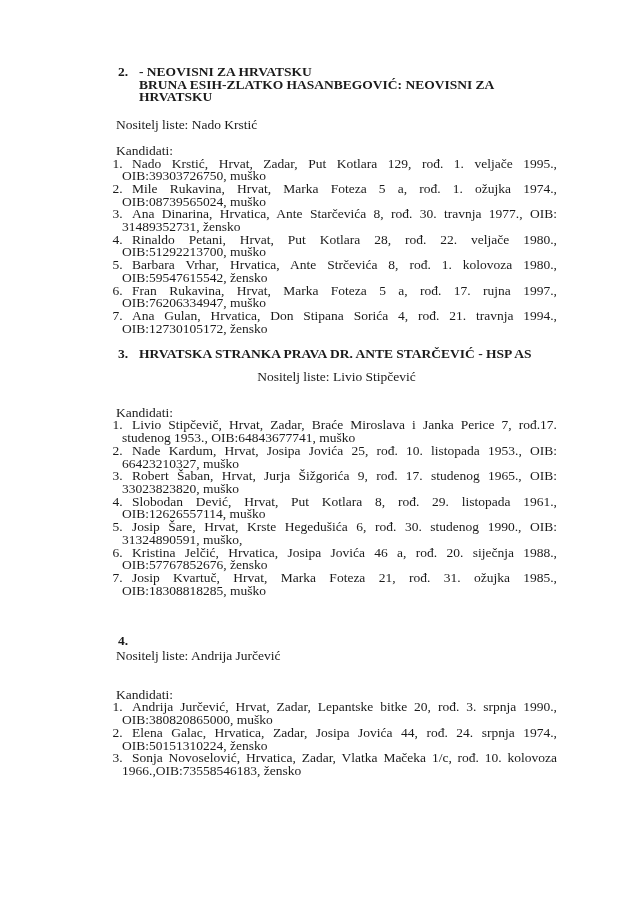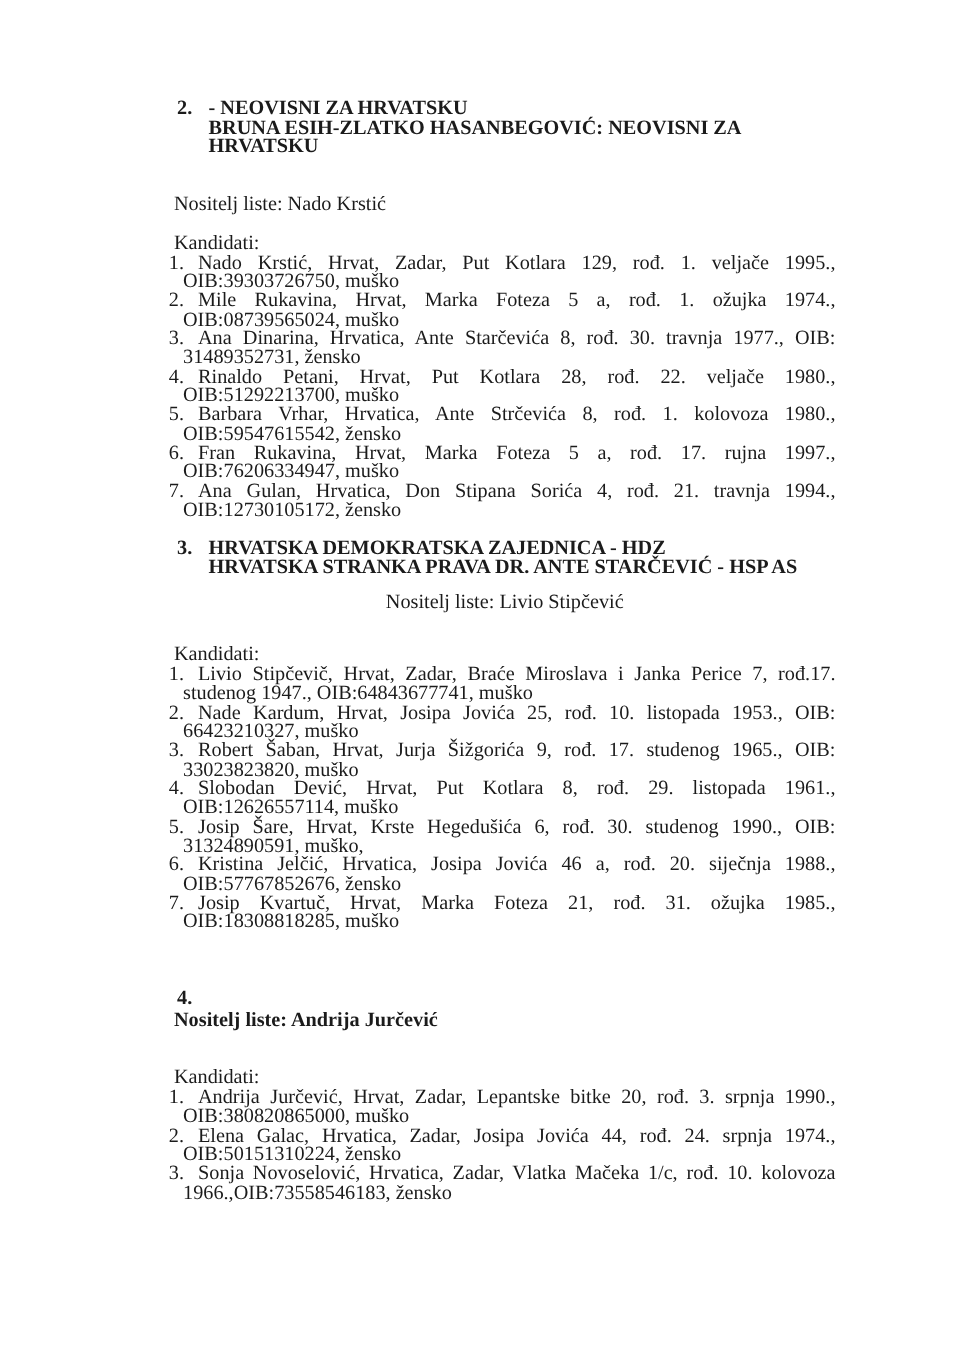--- a/index.html
+++ b/index.html
@@ -30,25 +30,25 @@
     text-align: justify;
   }
   .cand .num {
     position: absolute;
     left: -3.5px;
     top: 0;
     text-indent: 0;
   }
   .sec.s3 { margin-top: 13px; }
   .sec.s4 { margin-top: 38px; }
-  .s2 .holder { margin-top: 26px; }
+  .s2 .holder { margin-top: 15px; }
   .s2 .kl { margin-top: 13px; }
   .s3 .holder { margin-top: 10px; text-align: center; }
   .s3 .kl { margin-top: 23px; }
-  .s4 .holder { margin-top: 2px; font-weight: bold; }
+  .s4 .holder { margin-top: 2px; }
   .s4 .kl { margin-top: 26px; }
 </style>
 </head>
 <body>
 
 <div class="page">
 
   <div class="sec s2">
     <div class="sec-head">
       <div class="sec-num">2.</div>
@@ -67,28 +67,27 @@
       <div class="cand"><span class="num">5.</span><span>Barbara  Vrhar, Hrvatica, Ante Strčevića 8, rođ. 1. kolovoza 1980., OIB:59547615542, žensko</span></div>
       <div class="cand"><span class="num">6.</span><span>Fran Rukavina, Hrvat, Marka Foteza 5 a, rođ. 17. rujna 1997., OIB:76206334947, muško</span></div>
       <div class="cand"><span class="num">7.</span><span>Ana Gulan, Hrvatica, Don Stipana Sorića 4, rođ. 21. travnja 1994., OIB:12730105172, žensko</span></div>
     </div>
   </div>
 
   <div class="sec s3">
     <div class="sec-head">
       <div class="sec-num">3.</div>
       <div class="sec-titles">
-        <div class="tl">HRVATSKA DEMOKRATSKA ZAJEDNICA - HDZ</div>
         <div class="tl">HRVATSKA STRANKA PRAVA DR. ANTE STARČEVIĆ - HSP AS</div>
       </div>
     </div>
     <div class="holder">Nositelj liste: Livio Stipčević</div>
     <div class="kl">Kandidati:</div>
     <div class="cands">
-      <div class="cand"><span class="num">1.</span><span>Livio Stipčevič, Hrvat, Zadar, Braće Miroslava i Janka Perice 7, rođ.17. studenog 1947., OIB:64843677741, muško</span></div>
+      <div class="cand"><span class="num">1.</span><span>Livio Stipčevič, Hrvat, Zadar, Braće Miroslava i Janka Perice 7, rođ.17. studenog 1953., OIB:64843677741, muško</span></div>
       <div class="cand"><span class="num">2.</span><span>Nade Kardum, Hrvat, Josipa Jovića 25, rođ. 10. listopada 1953., OIB: 66423210327, muško</span></div>
       <div class="cand"><span class="num">3.</span><span>Robert Šaban, Hrvat, Jurja Šižgorića 9, rođ. 17. studenog 1965., OIB: 33023823820, muško</span></div>
       <div class="cand"><span class="num">4.</span><span>Slobodan Dević, Hrvat, Put Kotlara 8, rođ. 29. listopada 1961., OIB:12626557114, muško</span></div>
       <div class="cand"><span class="num">5.</span><span>Josip Šare, Hrvat, Krste Hegedušića 6, rođ. 30. studenog 1990., OIB: 31324890591, muško,</span></div>
       <div class="cand"><span class="num">6.</span><span>Kristina Jelčić, Hrvatica, Josipa Jovića 46 a, rođ. 20. siječnja 1988., OIB:57767852676, žensko</span></div>
       <div class="cand"><span class="num">7.</span><span>Josip Kvartuč, Hrvat, Marka Foteza 21, rođ. 31. ožujka 1985., OIB:18308818285, muško</span></div>
     </div>
   </div>
 
   <div class="sec s4">

